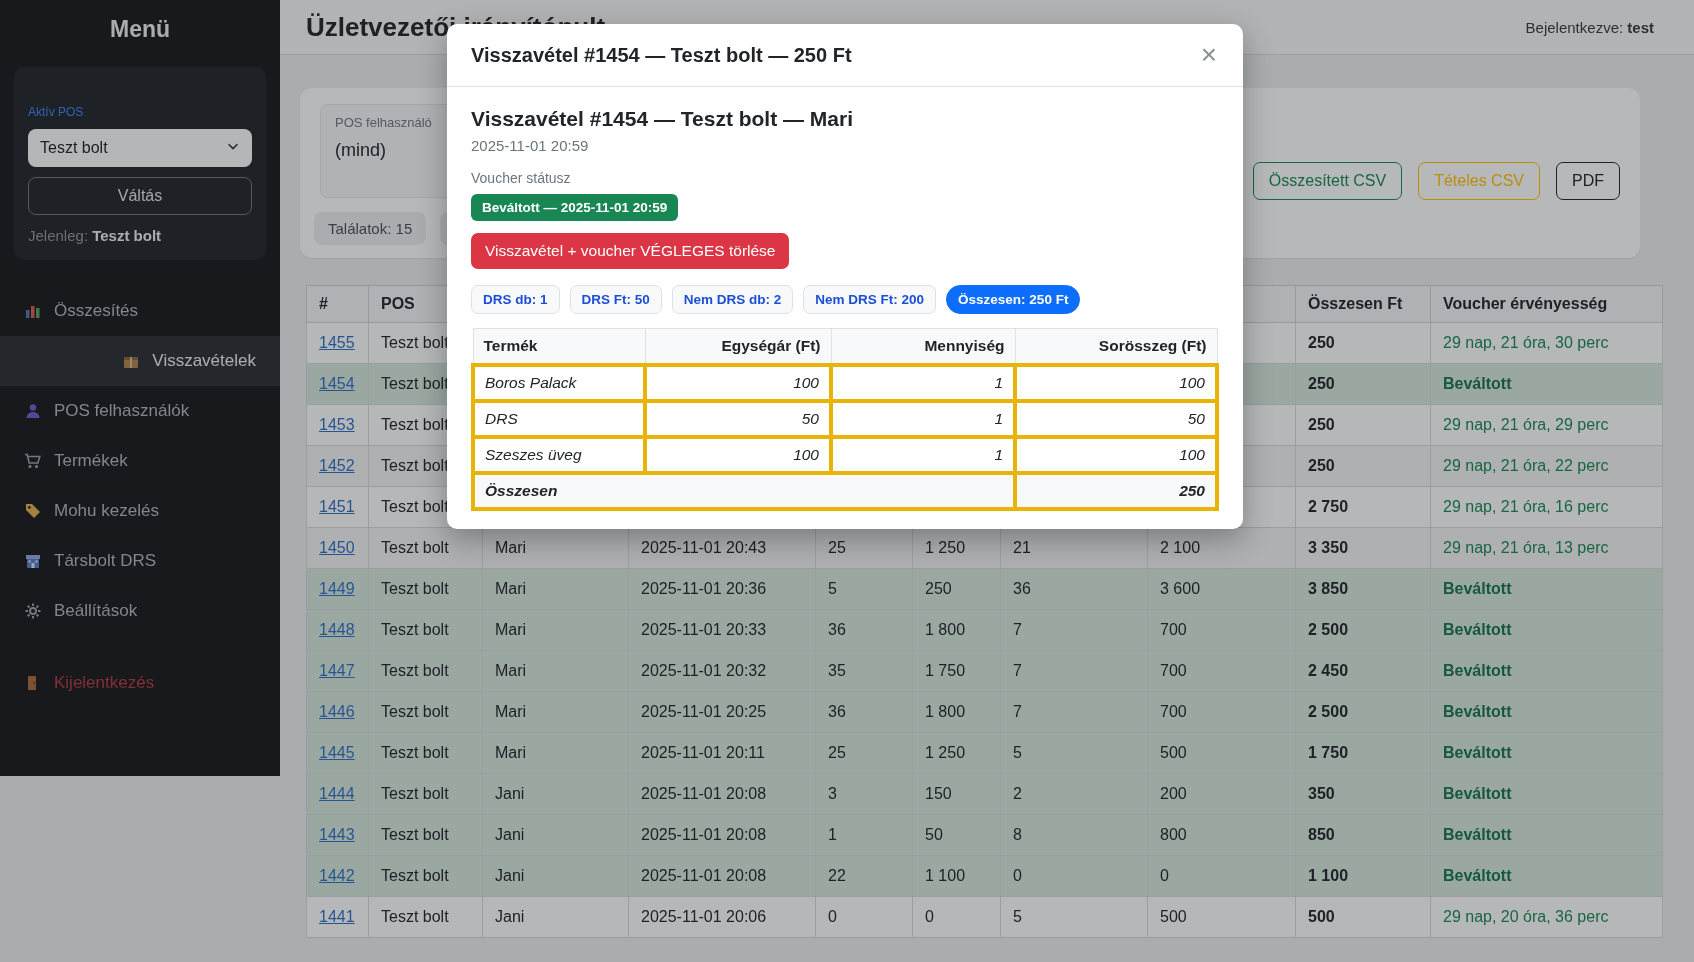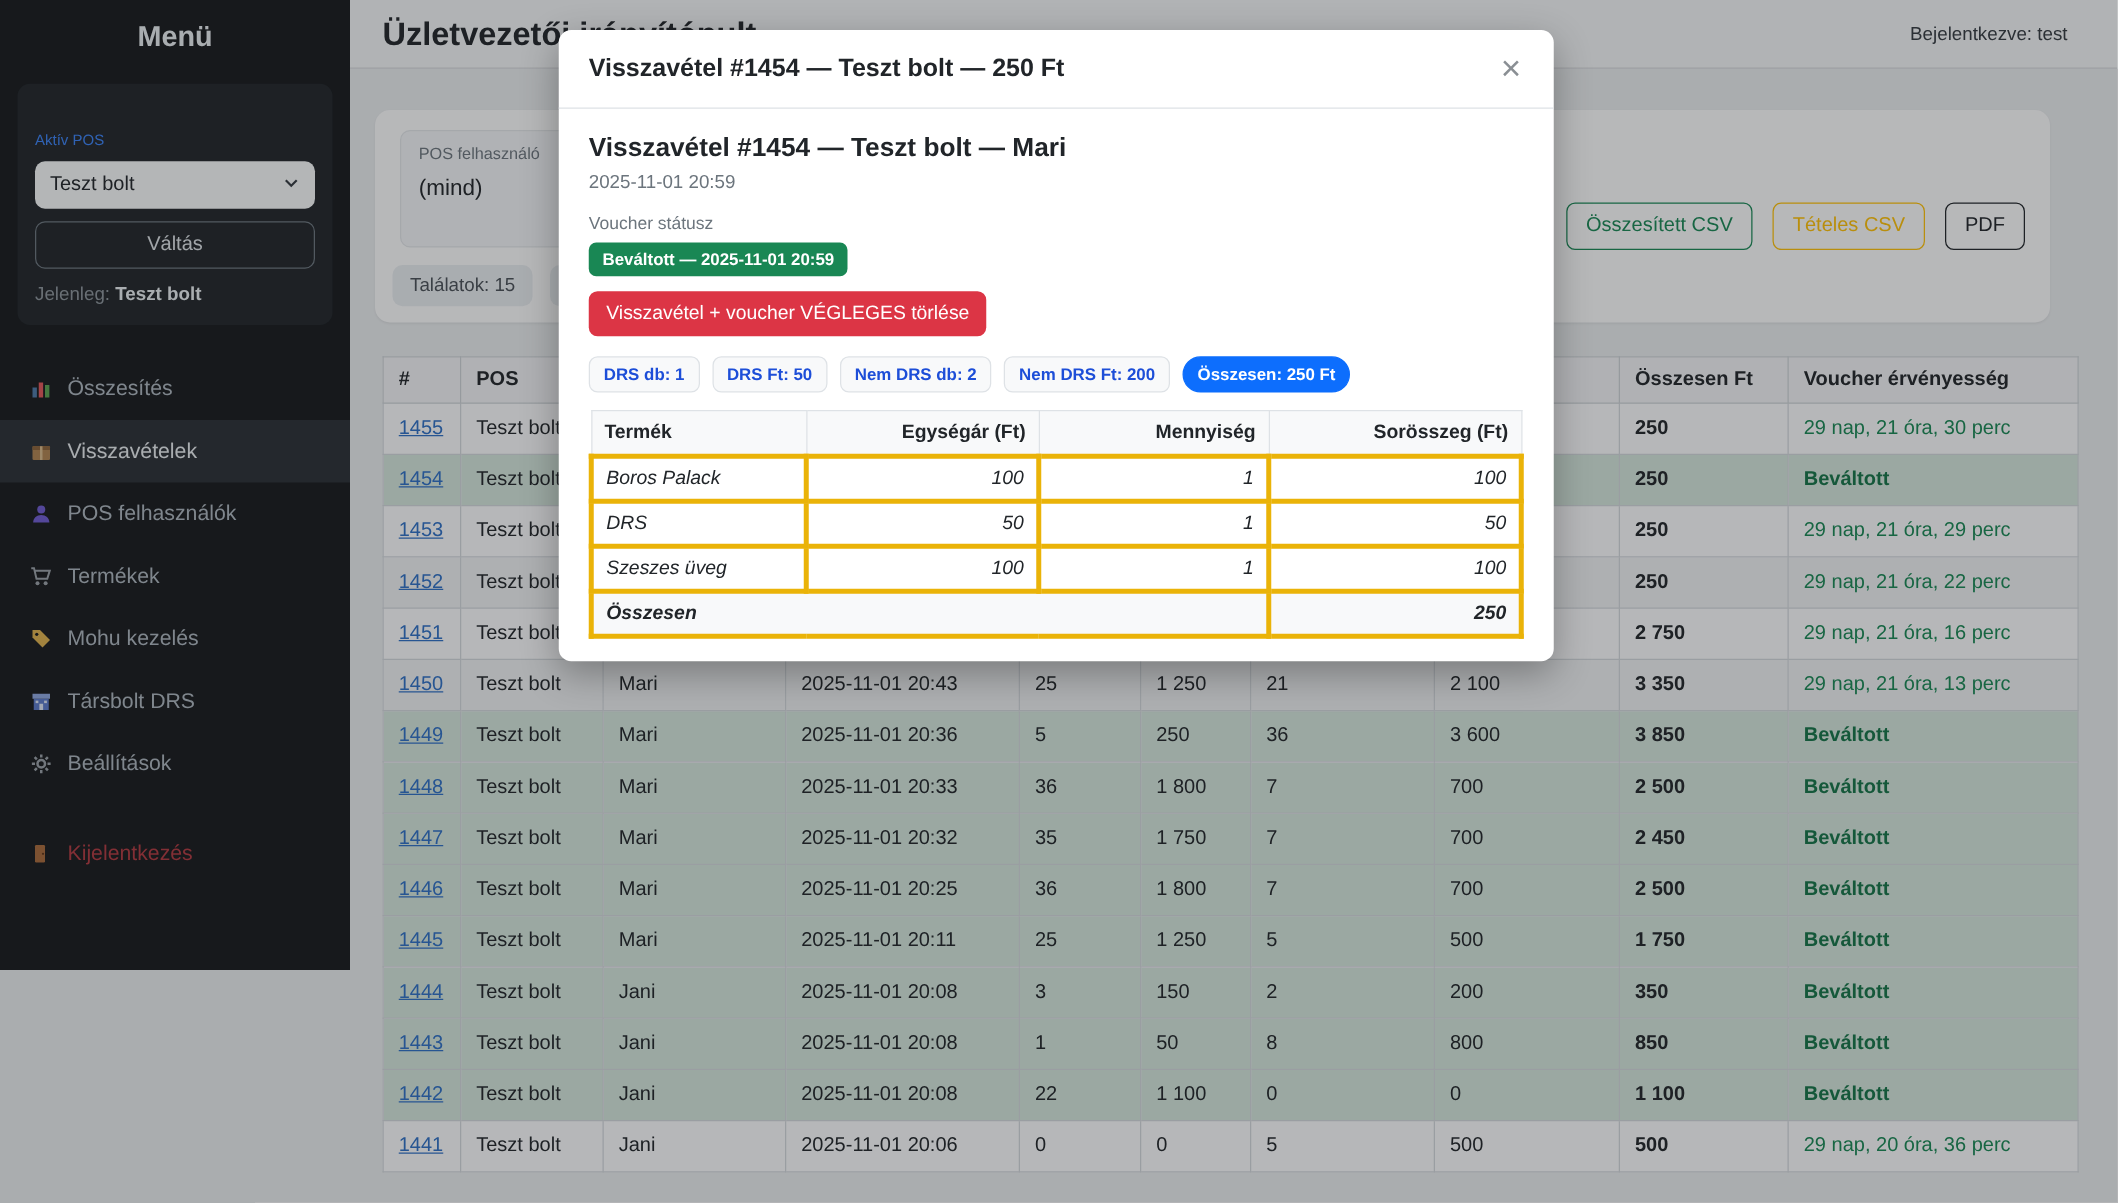--- a/index.html
+++ b/index.html
@@ -28,33 +28,33 @@
     border:1px solid #6c757d;border-radius:8px;font-size:16px;cursor:pointer;
     font-family:inherit;
   }
   .jelenleg{margin-top:12px;color:#8d949b;font-size:15px;}
   .jelenleg b{color:#e9ecef;}
   .side-nav{margin-top:26px;}
   .side-item{
     display:flex;align-items:center;gap:12px;padding:15px 24px;font-size:17px;
     color:#adb5bd;cursor:pointer;
   }
-  .side-item.active{background:#2a2f34;color:#e9ecef;}
+  .side-item.active{background:#2a2f34;color:#e9ecef;justify-content:flex-end;}
   .side-item .ic{width:18px;height:18px;display:inline-block;flex:0 0 18px;}
   .side-item.logout{margin-top:22px;color:#b0383f;}
 
   
   .main{position:absolute;left:280px;top:0;right:0;bottom:0;}
   .topbar{
     height:54px;border-bottom:1px solid #d6d9dc;background:#f4f5f6;
     display:flex;align-items:center;justify-content:space-between;padding:0 40px 0 26px;
   }
   .page-title{font-size:26px;font-weight:bold;color:#212529;}
   .logged{font-size:15px;color:#343a40;}
-  .logged b{font-weight:normal;}
+  .logged b{font-weight:bold;}
 
   .filter-card{
     position:absolute;left:20px;top:88px;width:1340px;height:170px;
     background:#fcfcfd;border-radius:12px;box-shadow:0 1px 2px rgba(0,0,0,0.06);
   }
   .pos-user-box{
     position:absolute;left:20px;top:16px;width:230px;height:72px;
     background:#f3f4f6;border:1px solid #e2e5e8;border-radius:8px;padding:10px 14px;cursor:pointer;
   }
   .pos-user-label{font-size:13px;color:#6c757d;}

